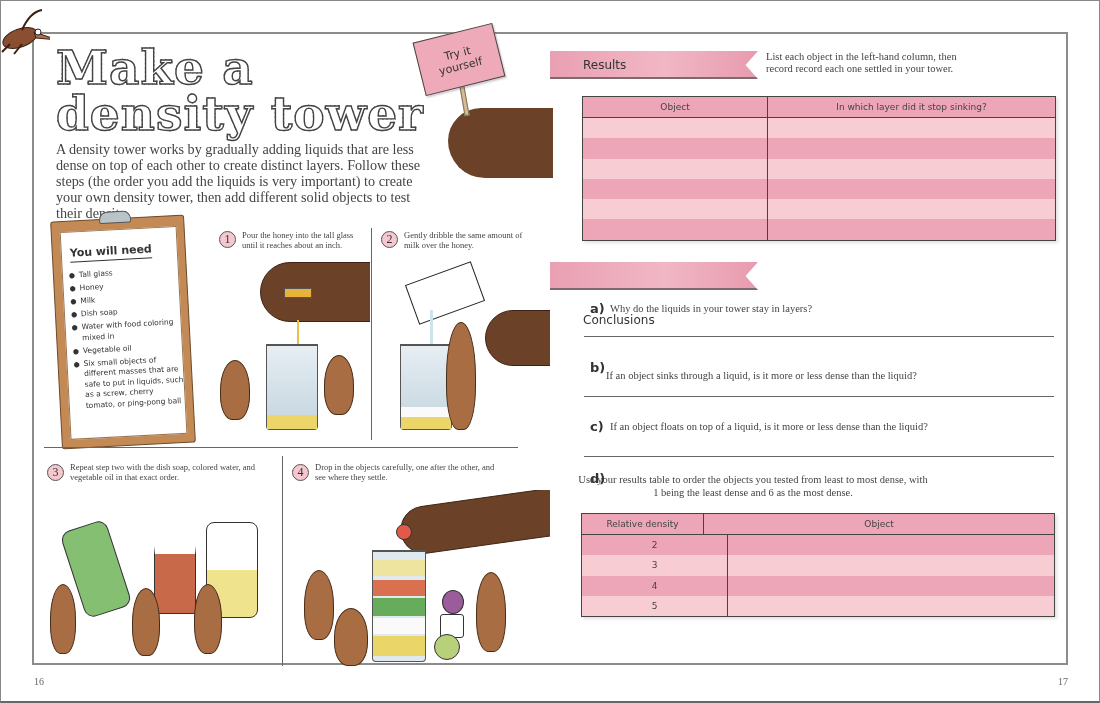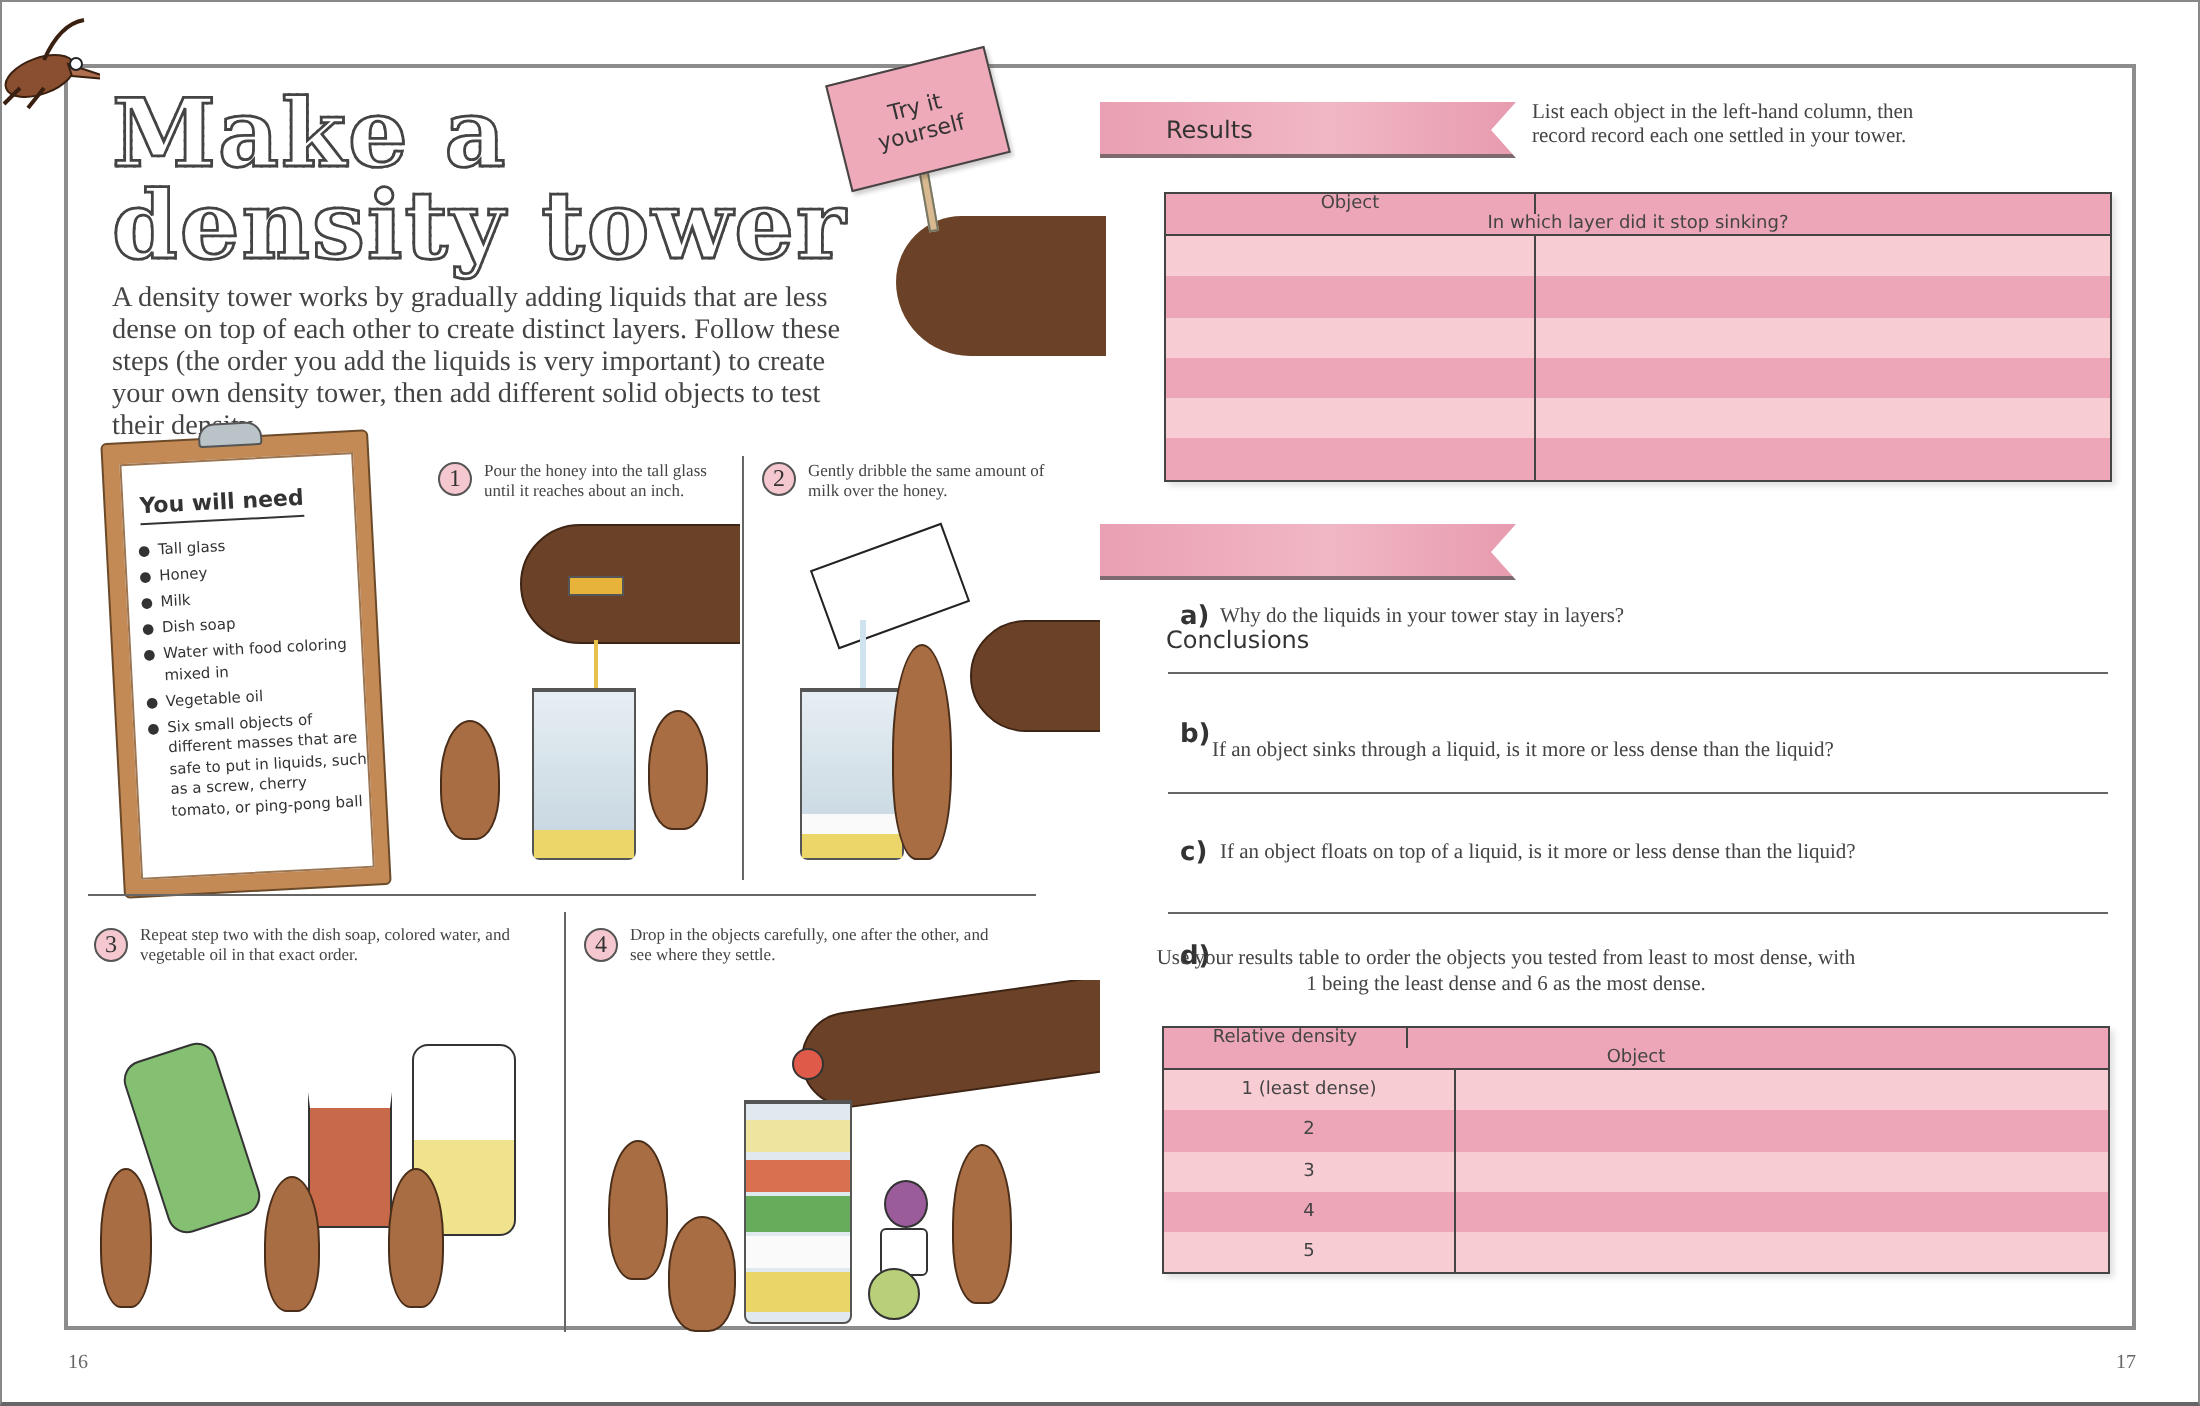--- a/index.html
+++ b/index.html
@@ -41,21 +41,21 @@
   .mouse { position: absolute; background: #a86d43; border: 1px solid #4a2e1a; border-radius: 50% 50% 40% 40%; }
   .arm { position: absolute; background: #6b4228; border: 1px solid #3e2414; }
 
   
   .banner { position: absolute; height: 28px; background: linear-gradient(90deg, #e9a0b2, #f1b7c4 55%, #e79bae); border-bottom: 2px solid #7e6a6e;
             clip-path: polygon(0 0, 100% 0, 94% 50%, 100% 100%, 0 100%); }
   .banner-label { position: absolute; font-family: "DejaVu Sans", sans-serif; font-size: 12px; color: #333; }
   .results-instr { position: absolute; left: 766px; top: 51px; width: 220px; font-size: 10.5px; line-height: 12px; color: #444; }
 
   .ptable { position: absolute; border: 1.2px solid #444; box-shadow: 2px 2px 3px rgba(0,0,0,0.12); }
-  .ptable .hdr { display: flex; height: 21px; background: #eda6b8; border-bottom: 1.2px solid #444; flex-direction: column; }
+  .ptable .hdr { display: flex; height: 21px; background: #eda6b8; border-bottom: 1.2px solid #444; }
   .ptable .row { display: flex; height: 20.3px; }
   .ptable .row.light { background: #f8ccd3; }
   .ptable .row.dark { background: #eda6b8; }
   .ptable .cell { display: flex; align-items: center; justify-content: center; font-family: "DejaVu Sans", sans-serif; font-size: 9px; color: #444; }
   .ptable .c1 { border-right: 1.2px solid #444; }
 
   .q-letter { position: absolute; font-family: "DejaVu Sans", sans-serif; font-weight: bold; font-size: 13px; color: #333; }
   .q-text { position: absolute; font-size: 10.5px; line-height: 12.5px; color: #444; }
   .answer-line { position: absolute; left: 584px; width: 470px; height: 1px; background: #666; }
 
@@ -226,24 +226,20 @@
   <div class="answer-line" style="top:456px;"></div>
 
   <div class="q-letter" style="left:590px; top:471px;">d)</div>
   <div class="q-text" style="left:578px; top:474px; width:350px;text-align:center;">Use your results table to order the objects you tested from least to most dense, with 1 being the least dense and 6 as the most dense.</div>
 
   <div class="ptable" style="left:581px; top:513px; width:474px;">
     <div class="hdr">
       <div class="cell c1" style="width:122px;">Relative density</div>
       <div class="cell" style="flex:1;">Object</div>
     </div>
-    <div class="row light">
-        <div class="cell c1" style="width:146px;">1 (least dense)</div>
-        <div class="cell" style="flex:1;"></div>
-      </div>
     <div class="row dark">
         <div class="cell c1" style="width:146px;">2</div>
         <div class="cell" style="flex:1;"></div>
       </div>
     <div class="row light">
         <div class="cell c1" style="width:146px;">3</div>
         <div class="cell" style="flex:1;"></div>
       </div>
     <div class="row dark">
         <div class="cell c1" style="width:146px;">4</div>

